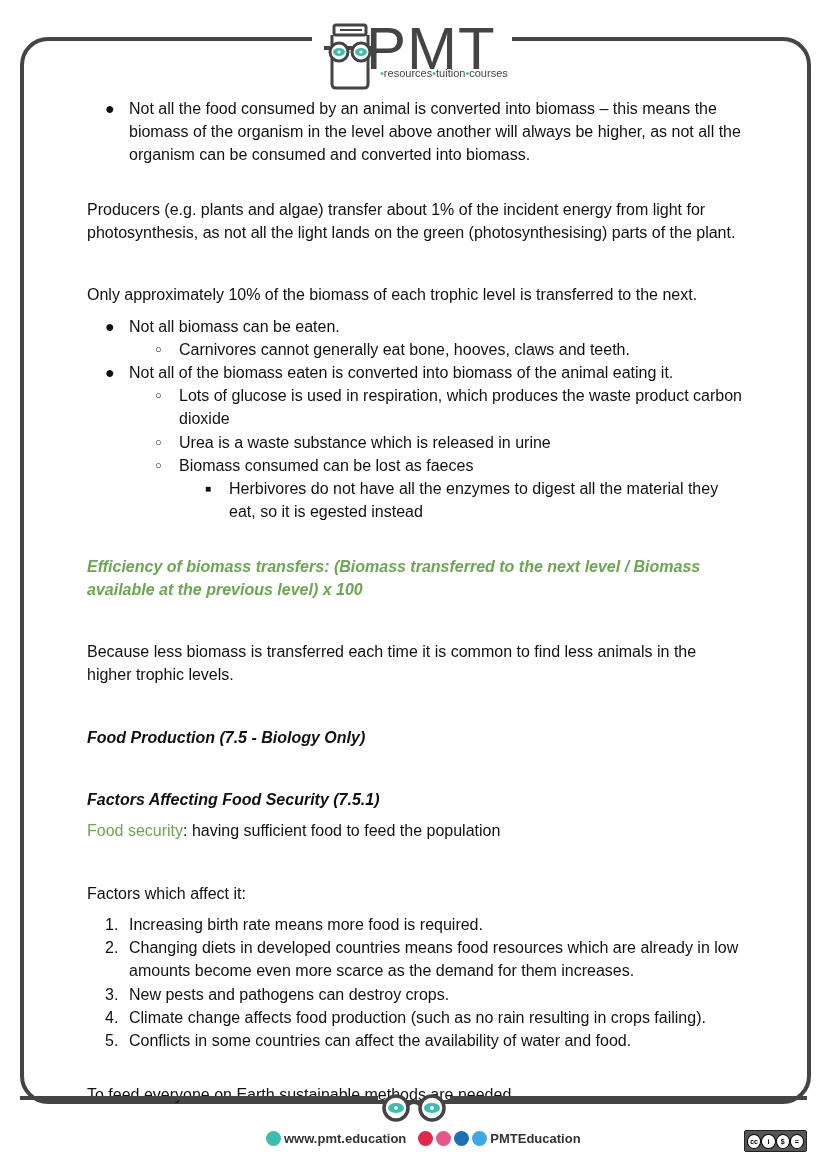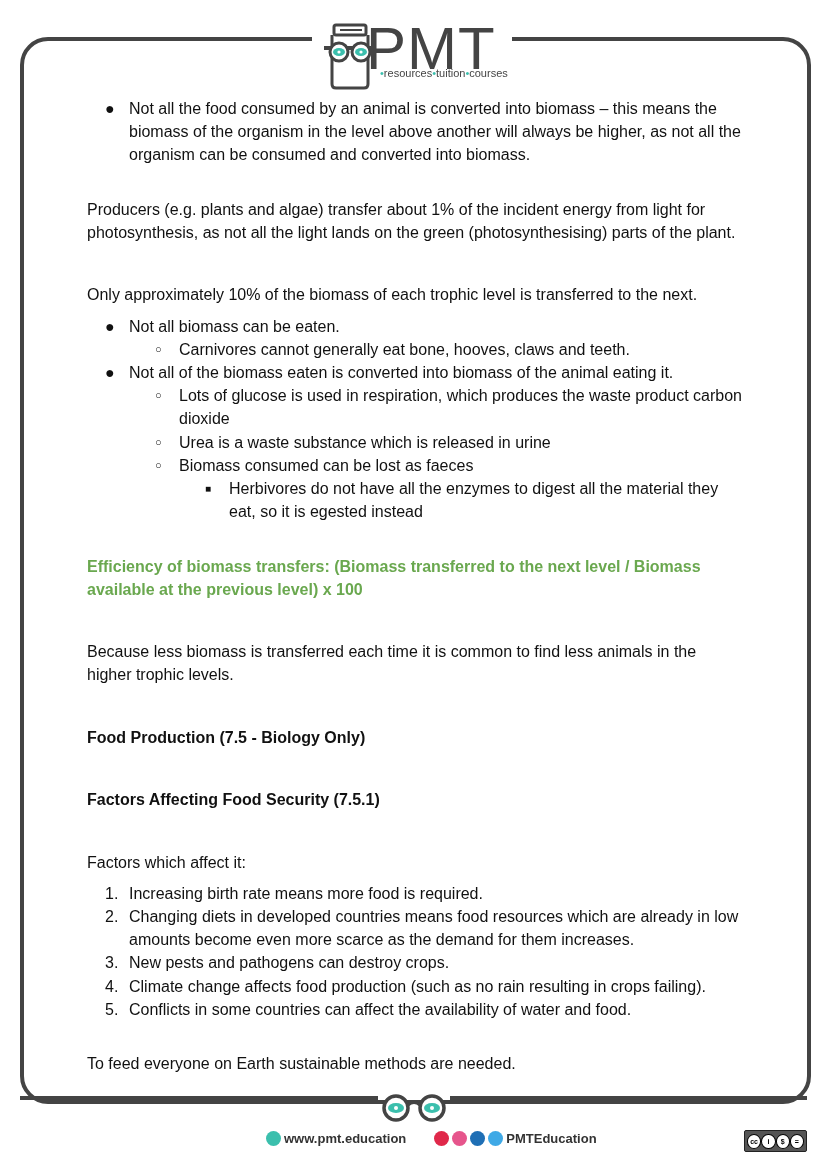--- a/index.html
+++ b/index.html
@@ -11,21 +11,21 @@
   .logo { position: absolute; left: 322px; top: 20px; width: 190px; height: 70px; }
   .logo .pmt { position: absolute; left: 44px; top: -4px; font-size: 60px; color: #444;
                font-family: "Liberation Sans", sans-serif; letter-spacing: 1px; line-height: 66px; }
   .logo .tag { position: absolute; left: 58px; top: 47px; font-size: 11px; color: #444;
                font-family: "Liberation Sans", sans-serif; white-space: nowrap; }
   .logo .tag .dot { color: #3bbfad; }
   .content { position: absolute; left: 79px; top: 97px; width: 665px; font-size: 16px; line-height: 23.2px; }
   .p { margin: 8px; }
   .gap { height: 23.2px; }
   .green { color: #6aa84f; }
-  .bold { font-weight: bold; }
+  .bold { font-weight: bold; font-style: italic; }
   .center { text-align: left; }
   .li { position: relative; }
   .l1 { padding-left: 50px; }
   .l2 { padding-left: 100px; }
   .l3 { padding-left: 150px; }
   .marker { position: absolute; top: 0; }
   .l1 > .marker { left: 26px; }
   .l2 > .marker { left: 76px; font-size: 11px; }
   .l3 > .marker { left: 126px; font-size: 10px; }
   .ol-marker { position: absolute; left: 26px; top: 0; }
@@ -83,20 +83,21 @@
     </div>
 
   <div class="gap"></div>
   <p class="p green bold">Efficiency of biomass transfers: (Biomass transferred to the next level / Biomass available at the previous level) x 100</p>
   <div class="gap"></div>
   <p class="p">Because less biomass is transferred each time it is common to find less animals in the higher trophic levels.</p>
   <div class="gap"></div>
   <p class="p bold center">Food Production (7.5 - Biology Only)</p>
   <div class="gap"></div>
   <p class="p bold center">Factors Affecting Food Security (7.5.1)</p>
+  <p class="p"><span class="green">Food security</span><span>: having sufficient food to feed the population</span></p>
   <div class="gap"></div>
   <p class="p">Factors which affect it:</p>
 
   <div id="factors-list">
       <div class="li l1"><span class="ol-marker">1.</span><span>Increasing birth rate means more food is required.</span></div>
       <div class="li l1"><span class="ol-marker">2.</span><span>Changing diets in developed countries means food resources which are already in low amounts become even more scarce as the demand for them increases.</span></div>
       <div class="li l1"><span class="ol-marker">3.</span><span>New pests and pathogens can destroy crops.</span></div>
       <div class="li l1"><span class="ol-marker">4.</span><span>Climate change affects food production (such as no rain resulting in crops failing).</span></div>
       <div class="li l1"><span class="ol-marker">5.</span><span>Conflicts in some countries can affect the availability of water and food.</span></div>
     </div>
@@ -113,21 +114,21 @@
   <circle cx="54" cy="16" r="12" fill="#fff" stroke="#444" stroke-width="3.5"></circle>
   <path d="M30 13 Q36 8 42 13" fill="none" stroke="#444" stroke-width="3"></path>
   <ellipse cx="18" cy="16" rx="8" ry="5" fill="#3bbfad"></ellipse>
   <ellipse cx="54" cy="16" rx="8" ry="5" fill="#3bbfad"></ellipse>
   <circle cx="18" cy="16" r="2" fill="#fff"></circle>
   <circle cx="54" cy="16" r="2" fill="#fff"></circle>
 </svg>
 
 <div class="footer-links">
   <span class="circ" style="background:#3bbfad"></span>
-  <span style="margin-right:28px">www.pmt.education</span>
+  <span style="margin-right:12px">www.pmt.education</span>
   <span class="circ" style="background:#e0284a"></span>
   <span class="circ" style="background:#e6558c"></span>
   <span class="circ" style="background:#1f6fb5"></span>
   <span class="circ" style="background:#3fa9e6"></span>
   <span>PMTEducation</span>
 </div>
 
 <div class="cc">
   <span>cc</span>
   <span>i</span>

